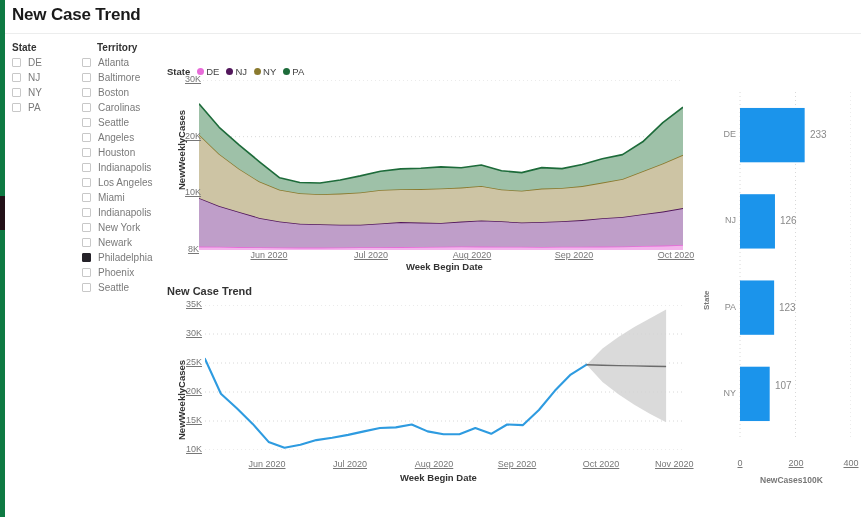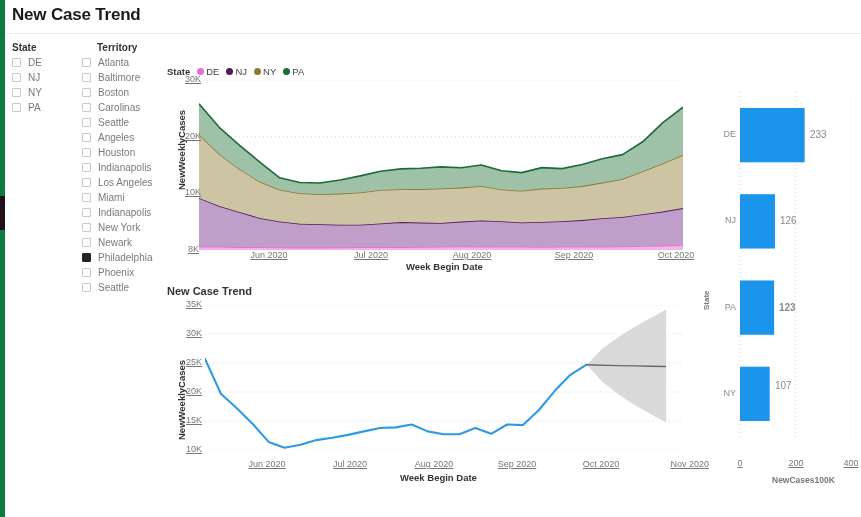--- a/index.html
+++ b/index.html
@@ -232,21 +232,21 @@
       <div class="axis-label" style="left:186px; top:357px; width:16px; text-align:center;">25K</div>
       <div class="axis-label" style="left:186px; top:328px; width:16px; text-align:right;">30K</div>
       <div class="axis-label" style="left:186px; top:299px; width:16px; text-align:right;">35K</div>
     </div>
   <div id="fc-xticks">
       <div class="axis-label" style="left:240px; top:459px; width:54px; text-align:center;">Jun 2020</div>
       <div class="axis-label" style="left:323px; top:459px; width:54px; text-align:center;">Jul 2020</div>
       <div class="axis-label" style="left:407px; top:459px; width:54px; text-align:center;">Aug 2020</div>
       <div class="axis-label" style="left:490px; top:459px; width:54px; text-align:center;">Sep 2020</div>
       <div class="axis-label" style="left:574px; top:459px; width:54px; text-align:center;">Oct 2020</div>
-      <div class="axis-label" style="left:655px; top:459px; width:54px; text-align:right;">Nov 2020</div>
+      <div class="axis-label" style="left:655px; top:459px; width:54px; text-align:left;">Nov 2020</div>
     </div>
 
   <div class="axis-title" style="left:400px; top:472px;">Week Begin Date</div>
 
 
   <div class="axis-title" id="bar-ylabel" style="left:702px; top:310px; transform:rotate(-90deg); transform-origin:0 0; white-space:nowrap; font-size:8px; color:#777;">State</div>
 
   <svg class="plot" id="bar-svg" style="left:711px; top:92px;" width="140" height="365">
       <line x1="29" x2="29" y1="0" y2="345" class="gridline"></line>
       <line x1="84.5" x2="84.5" y1="0" y2="345" class="gridline"></line>
@@ -256,23 +256,23 @@
       <rect x="29" y="188.45625" width="34.1325" height="54.3375" fill="#1b94eb"></rect>
       <rect x="29" y="274.70625" width="29.692500000000003" height="54.3375" fill="#1b94eb"></rect>
     </svg>
 
   <div id="bar-labels">
       <div class="bar-cat" style="left:714px; top:129px; width:22px; text-align:right;">DE</div>
       <div class="bar-val" style="left:810px; top:129px;">233</div>
       <div class="bar-cat" style="left:714px; top:215px; width:22px; text-align:right;">NJ</div>
       <div class="bar-val" style="left:780px; top:215px;">126</div>
       <div class="bar-cat" style="left:714px; top:302px; width:22px; text-align:right;">PA</div>
-      <div class="bar-val" style="left:779px; top:302px;font-weight:bold;">123</div>
+      <div class="bar-val" style="left:779px; top:302px;">123</div>
       <div class="bar-cat" style="left:714px; top:388px; width:22px; text-align:right;">NY</div>
       <div class="bar-val" style="left:775px; top:380px;">107</div>
       <div class="axis-label" style="left:724px; top:458px; width:32px; text-align:center;">0</div>
       <div class="axis-label" style="left:780px; top:458px; width:32px; text-align:center;">200</div>
       <div class="axis-label" style="left:835px; top:458px; width:32px; text-align:center;">400</div>
     </div>
 
-  <div class="axis-title" style="left:760px; top:475px; font-size:8.5px; color:#777;margin-left:12px;">NewCases100K</div>
+  <div class="axis-title" style="left:760px; top:475px; font-size:8.5px; color:#777;">NewCases100K</div>
 
 </div>
 
 </body></html>

